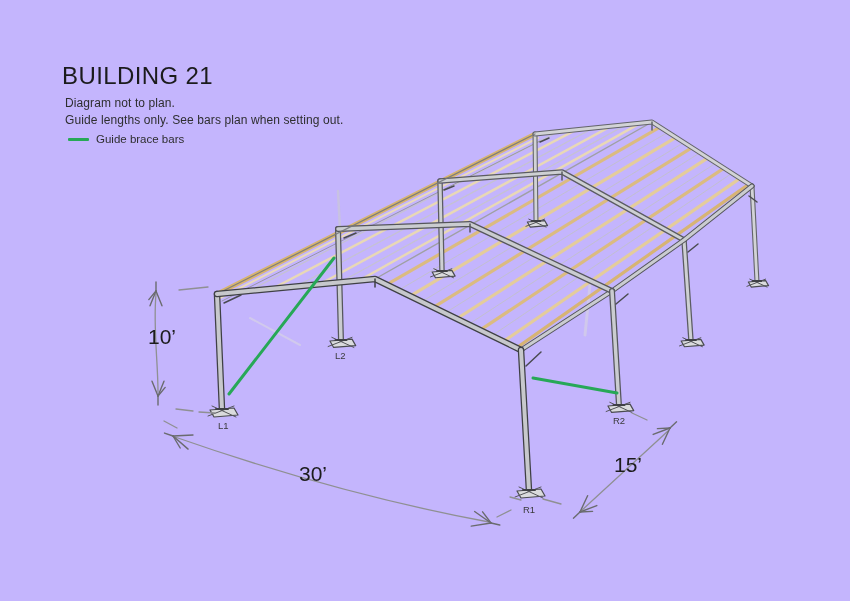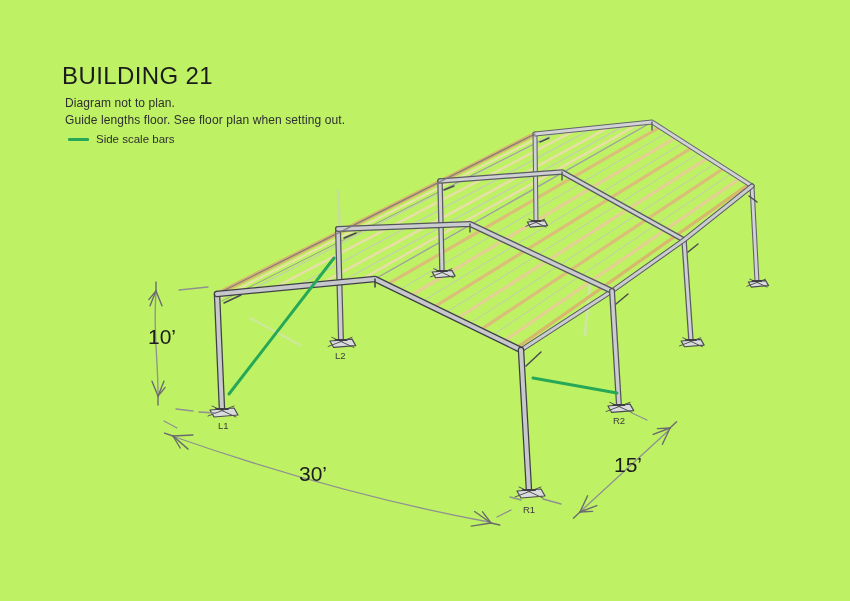--- a/index.html
+++ b/index.html
@@ -1,37 +1,37 @@
 <!DOCTYPE html>
 <html><head>
 <meta charset="utf-8">
 <style>
   html,body{margin:0;padding:0;background:#ffffff;}
-  #page{position:relative;width:850px;height:601px;background:#bef264;overflow:hidden;
+  #page{position:relative;width:850px;height:601px;background:#c4b5fd;overflow:hidden;
         font-family:"Liberation Sans", sans-serif;}
   #title{position:absolute;left:62px;top:62px;font-size:24px;font-weight:400;
          color:#1b1b1c;letter-spacing:0.4px;}
   .note{position:absolute;left:65px;font-size:12px;color:#2e2e2f;letter-spacing:0.1px;}
   #note1{top:96px;}
   #note2{top:113px;}
   #legend{position:absolute;left:68px;top:133px;display:flex;align-items:center;}
   #legend .swatch{width:21px;height:3px;border-radius:1px;margin-right:7px;}
   #legend .lab{font-size:11.5px;color:#2e2e2f;}
   #sketch{position:absolute;left:0;top:0;}
 </style>
 </head>
 <body>
 
 <div id="page">
   <div id="title">BUILDING 21</div>
   <div id="note1" class="note">Diagram not to plan.</div>
-  <div id="note2" class="note">Guide lengths floor. See floor plan when setting out.</div>
+  <div id="note2" class="note">Guide lengths only. See bars plan when setting out.</div>
   <div id="legend">
     <div class="swatch" style="background: rgb(39, 168, 87);"></div>
-    <div class="lab">Side scale bars</div>
+    <div class="lab">Guide brace bars</div>
   </div>
   <div id="sketch"><svg width="850" height="601" viewBox="0 0 850 601">
         <g>
           <path d="M248.6,291 L 558.4,131.6" fill="none" stroke="#c6c6c6" stroke-width="1.2" opacity="0.8" stroke-linecap="round" stroke-linejoin="round"></path>
           <path d="M296,286.5 L 593.5,128" fill="none" stroke="#c6c6c6" stroke-width="1.2" opacity="0.8" stroke-linecap="round" stroke-linejoin="round"></path>
           <path d="M340.24,282.3 L 626.26,124.64" fill="none" stroke="#c6c6c6" stroke-width="1.2" opacity="0.8" stroke-linecap="round" stroke-linejoin="round"></path>
           <path d="M398.36,290.36 L 668,132.24" fill="none" stroke="#c2c2c4" stroke-width="1" opacity="0.8" stroke-linecap="round" stroke-linejoin="round"></path>
           <path d="M421.72,301.72 L 684,142.48" fill="none" stroke="#c2c2c4" stroke-width="1" opacity="0.8" stroke-linecap="round" stroke-linejoin="round"></path>
           <path d="M445.08,313.08 L 700,152.72" fill="none" stroke="#c2c2c4" stroke-width="1" opacity="0.8" stroke-linecap="round" stroke-linejoin="round"></path>
           <path d="M468.44,324.44 L 716,162.96" fill="none" stroke="#c2c2c4" stroke-width="1" opacity="0.8" stroke-linecap="round" stroke-linejoin="round"></path>

